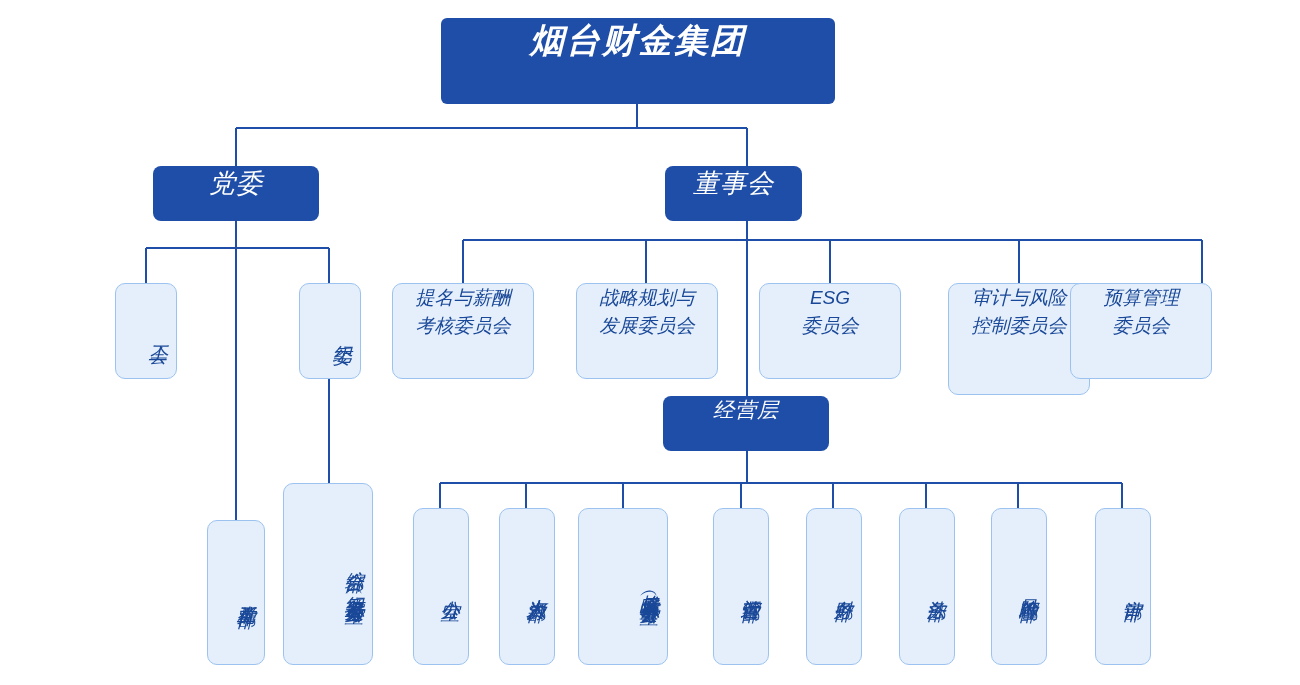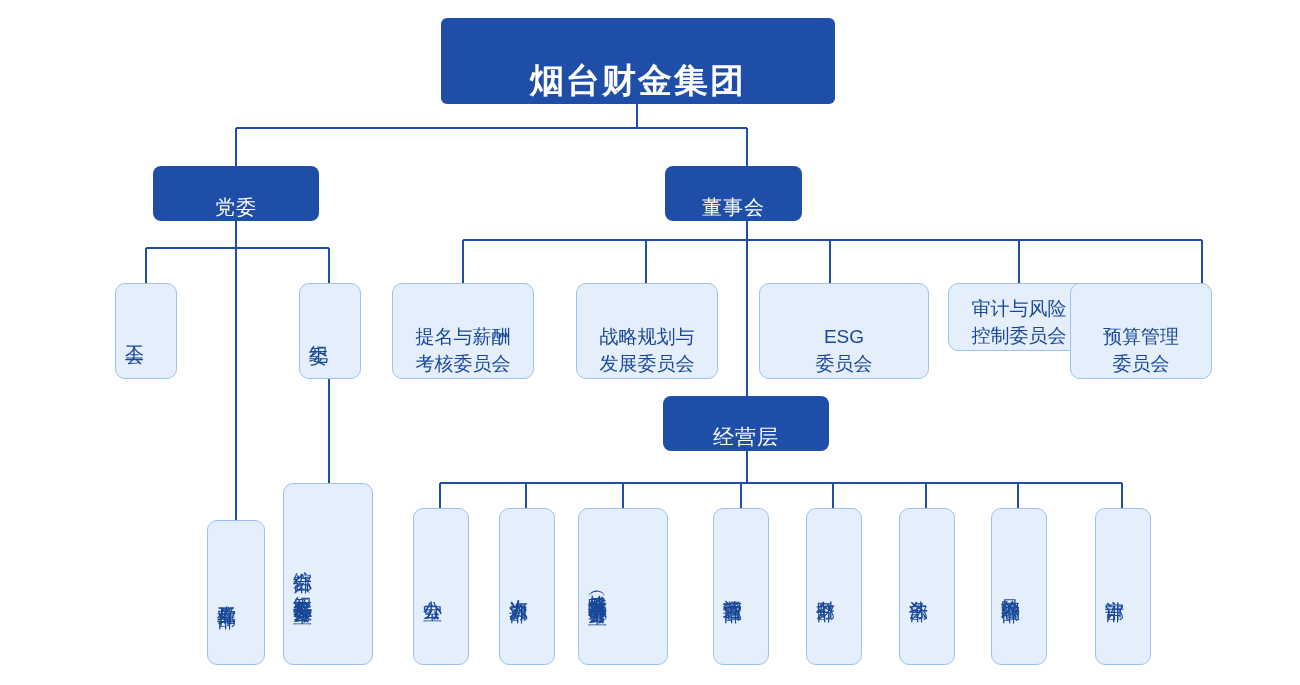--- a/index.html
+++ b/index.html
@@ -22,38 +22,39 @@
     left: 0;
     top: 0;
     width: 1300px;
     height: 685px;
     pointer-events: none;
   }
   .node {
     position: absolute;
     box-sizing: border-box;
     display: flex;
-    align-items: flex-end;
+    align-items: flex-start;
     justify-content: center;
     text-align: center;
     z-index: 2;
+    font-style: italic;
   }
   .node-primary {
     background: #1F4EA8;
     color: #ffffff;
     border-radius: 8px;
     font-weight: bold;
   }
   .node-root {
     border-radius: 6px;
     font-size: 34px;
     letter-spacing: 2px;
   }
   .node-level1 {
-    font-size: 20px;
+    font-size: 26px;
     font-weight: normal;
     letter-spacing: 1px;
   }
   .node-mgmt {
     font-size: 21px;
     font-weight: normal;
     letter-spacing: 1px;
   }
   .node-sub {
     background: #E4EFFB;
@@ -162,26 +163,26 @@
   <div class="node node-sub" style="left:576px; top:283px; width:142px; height:96px;">
     <span class="lbl lbl-2line">战略规划与
 发展委员会</span>
   </div>
 
   <div class="node node-sub" style="left:392px; top:283px; width:142px; height:96px;">
     <span class="lbl lbl-2line">提名与薪酬
 考核委员会</span>
   </div>
 
-  <div class="node node-sub" style="left:759px; top:283px; width:170px; height:96px;">
+  <div class="node node-sub" style="left:759px; top:283px; width:142px; height:96px;">
     <span class="lbl lbl-2line">ESG
 委员会</span>
   </div>
 
-  <div class="node node-sub" style="left:948px; top:283px; width:142px; height:68px;">
+  <div class="node node-sub" style="left:948px; top:283px; width:142px; height:112px;">
     <span class="lbl lbl-2line">审计与风险
 控制委员会</span>
   </div>
 
   <div class="node node-sub" style="left:1070px; top:283px; width:142px; height:96px;">
     <span class="lbl lbl-2line">预算管理
 委员会</span>
   </div>
 
   <div class="node node-primary node-mgmt" style="left:663px; top:396px; width:166px; height:55px;">

